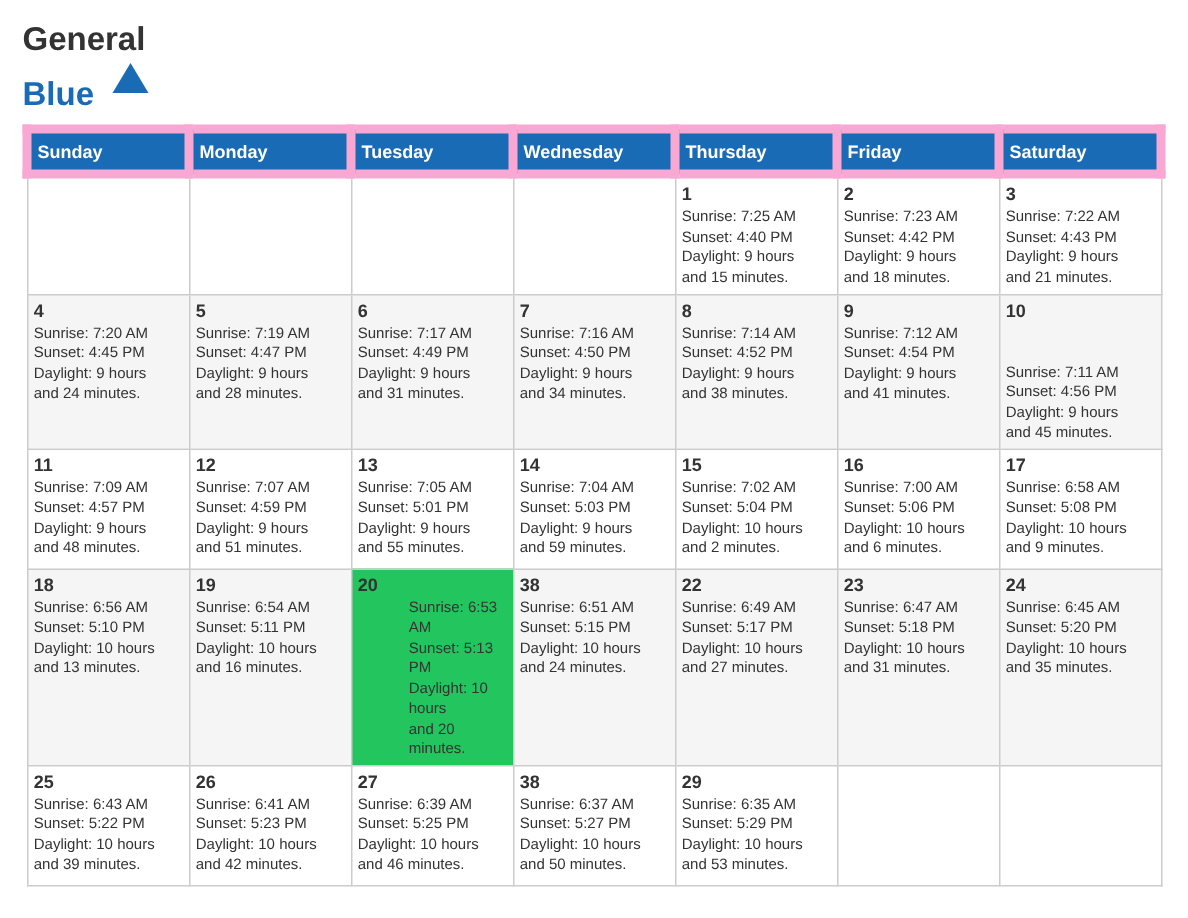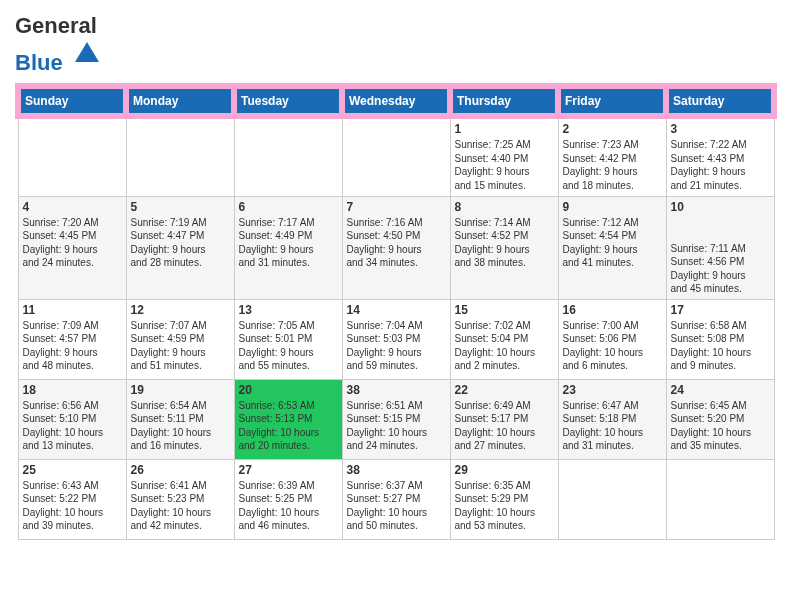--- a/index.html
+++ b/index.html
@@ -261,21 +261,21 @@
         </td>
         <td style="background: rgb(245, 245, 245);">
           <span class="day-num">19</span>
           <div class="cell-content" style="white-space: pre-line;">Sunrise: 6:54 AM
 Sunset: 5:11 PM
 Daylight: 10 hours
 and 16 minutes.</div>
         </td>
         <td style="background: #22c55e;">
           <span class="day-num">20</span>
-          <div class="cell-content" style="white-space: pre-line;">Sunrise: 6:53 AM
+          <div class="cell-content" style="white-space: pre-line; margin-left: 34px;">Sunrise: 6:53 AM
 Sunset: 5:13 PM
 Daylight: 10 hours
 and 20 minutes.</div>
         </td>
         <td style="background: rgb(245, 245, 245);">
           <span class="day-num">38</span>
           <div class="cell-content" style="white-space: pre-line;">Sunrise: 6:51 AM
 Sunset: 5:15 PM
 Daylight: 10 hours
 and 24 minutes.</div>

